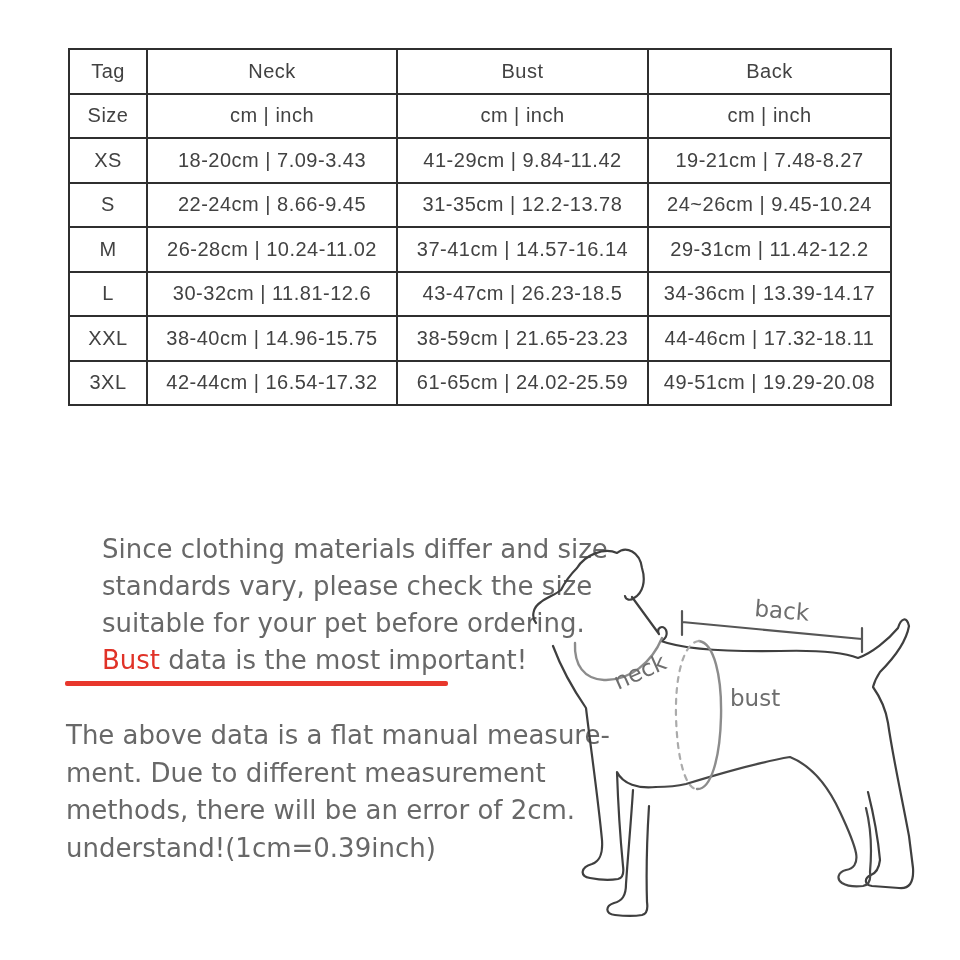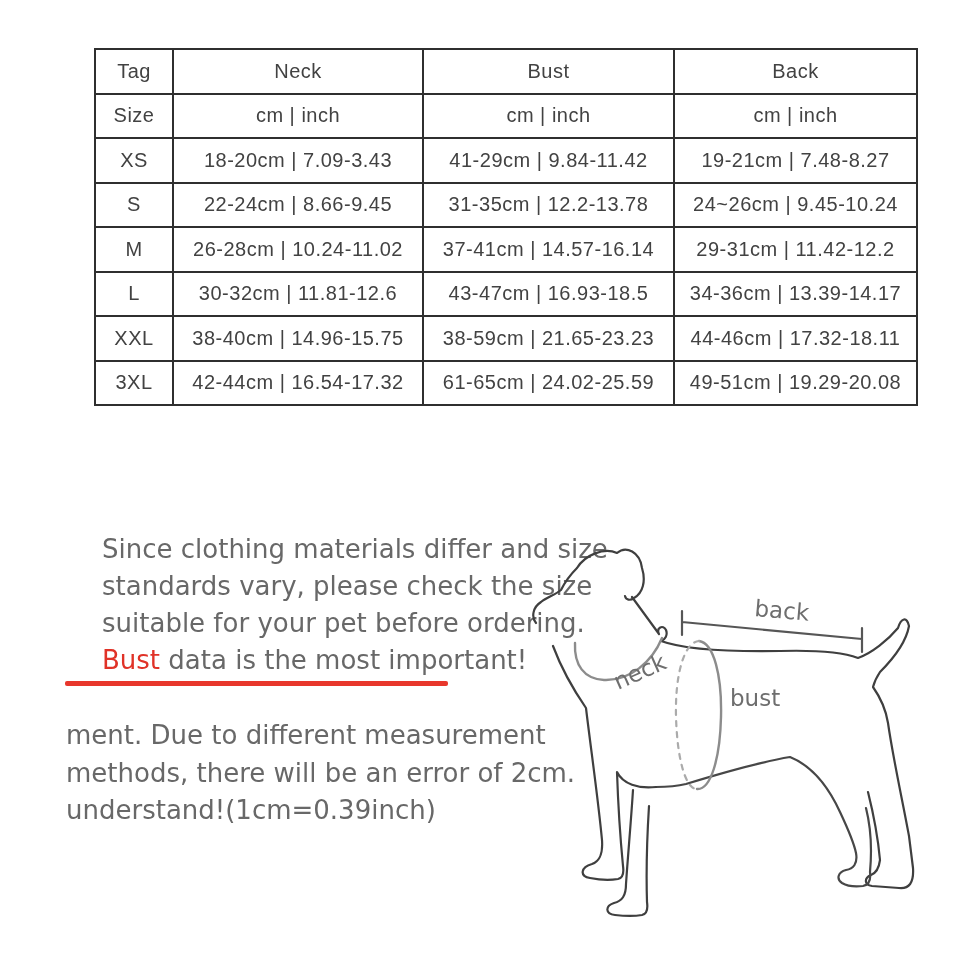--- a/index.html
+++ b/index.html
@@ -2,21 +2,21 @@
 <html><head>
 <meta charset="utf-8">
 <style>
   * { margin:0; padding:0; box-sizing:border-box; }
   html,body { width:960px; height:960px; background:#ffffff; overflow:hidden; }
   body { font-family:"Liberation Sans", sans-serif; position:relative; }
 
   
   .size-table {
     position:absolute; left:68px; top:48px; width:822px;
-    border-collapse:collapse; table-layout:fixed;margin-left:26px;
+    border-collapse:collapse; table-layout:fixed;
   }
   .size-table td {
     border:2px solid #2f2f2f;
     height:44.5px;
     text-align:center; vertical-align:middle;
     color:#424242; font-size:20px; letter-spacing:0.5px;
     font-family:"Liberation Sans", sans-serif;
     white-space:nowrap;
   }
 
@@ -80,21 +80,21 @@
   </tr>
   <tr>
     <td>M</td>
     <td>26-28cm | 10.24-11.02</td>
     <td>37-41cm | 14.57-16.14</td>
     <td>29-31cm | 11.42-12.2</td>
   </tr>
   <tr>
     <td>L</td>
     <td>30-32cm | 11.81-12.6</td>
-    <td>43-47cm | 16.93-18.5</td>
+    <td>43-47cm | 26.23-18.5</td>
     <td>34-36cm | 13.39-14.17</td>
   </tr>
   <tr>
     <td>XXL</td>
     <td>38-40cm | 14.96-15.75</td>
     <td>38-59cm | 21.65-23.23</td>
     <td>44-46cm | 17.32-18.11</td>
   </tr>
   <tr>
     <td>3XL</td>
@@ -107,20 +107,21 @@
 
 <div class="note note-1">
   <div>Since clothing materials differ and size</div>
   <div>standards vary, please check the size</div>
   <div>suitable for your pet before ordering.</div>
   <div><span class="bust-red">Bust</span><span> data is the most important!</span></div>
 </div>
 <div class="red-underline"></div>
 
 <div class="note note-2">
+  <div>The above data is a flat manual measure-</div>
   <div>ment. Due to different measurement</div>
   <div>methods, there will be an error of 2cm.</div>
   <div>understand!(1cm=0.39inch)</div>
 </div>
 
 <div class="dog-wrap">
 <svg viewBox="0 0 440 420" xmlns="http://www.w3.org/2000/svg">
 
   <path d="M 16,83
            C 11,77 13,67 21,62

